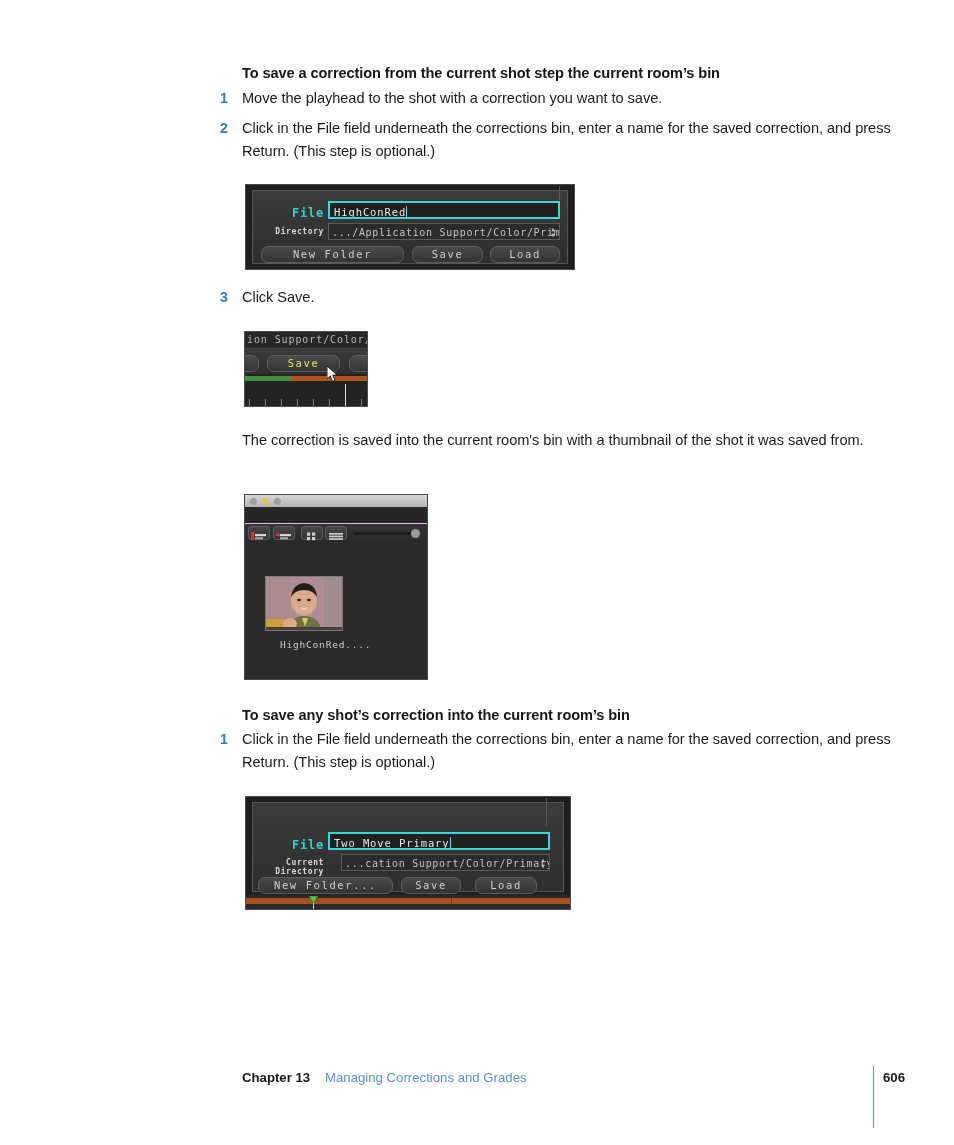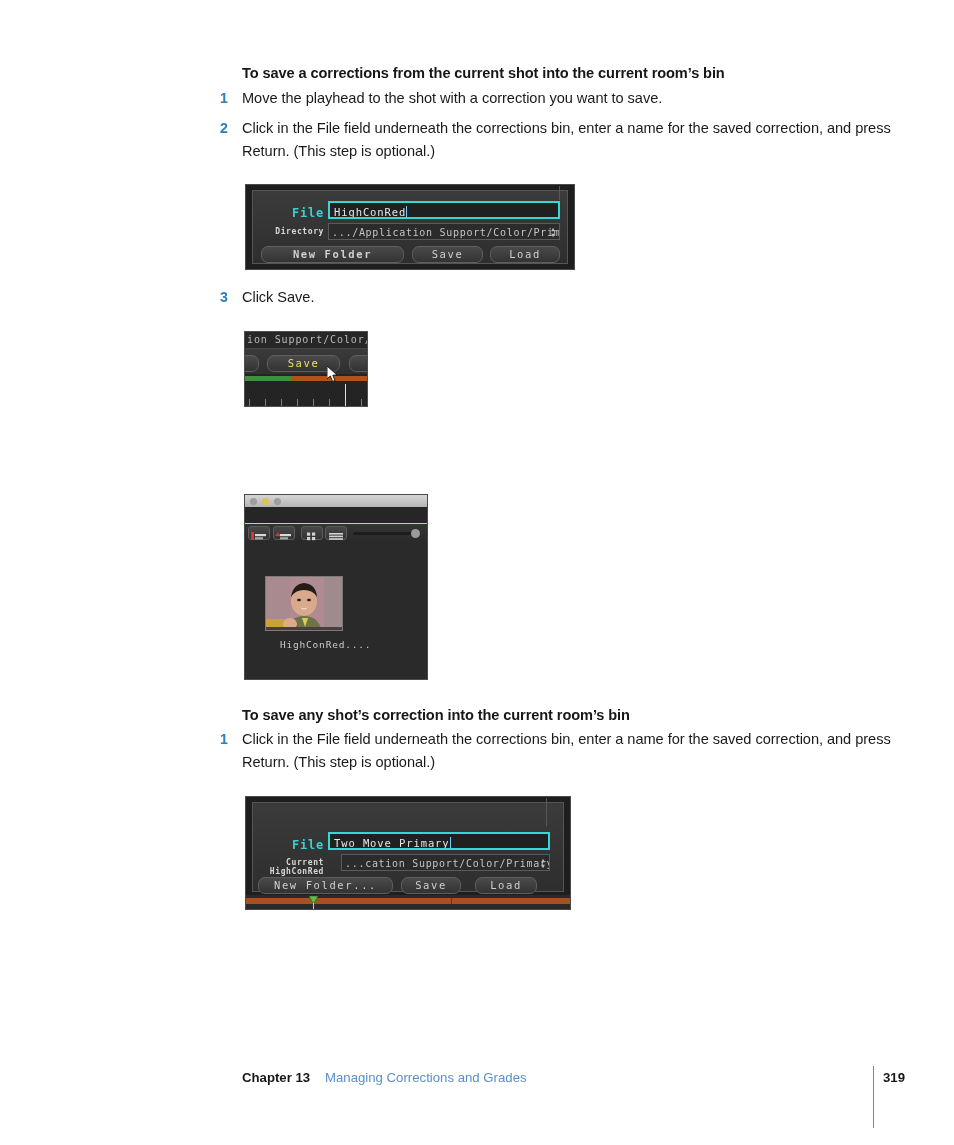--- a/index.html
+++ b/index.html
@@ -287,21 +287,21 @@
   .tl4-bar { position: absolute; left: 0; right: 0; top: 3px; height: 6px; background: #a8511f; }
   .tl4-div { position: absolute; top: 3px; width: 1px; height: 6px; background: #6d3512; }
   .tl4-head { position: absolute; top: 1px; width: 9px; height: 8px; }
   .vdivider { position: absolute; background: #585858; }
 </style>
 </head>
 <body>
 
 <div class="page">
 
-  <div class="heading" style="top:65px;">To save a corrections from the current shot into the current room’s bin</div>
+  <div class="heading" style="top:65px;">To save a correction from the current shot step the current room’s bin</div>
 
   <div class="step" style="top:87px;">
     <div class="step-num">1</div>
     <div class="step-body">Move the playhead to the shot with a correction you want to save.</div>
   </div>
 
   <div class="step" style="top:117px;">
     <div class="step-num">2</div>
     <div class="step-body">Click in the File field underneath the corrections bin, enter a name for the saved correction, and press Return. (This step is optional.)</div>
   </div>
@@ -311,21 +311,21 @@
     <div class="vdivider" style="left:313px; top:1px; width:1px; height:14px;"></div>
 
     <div class="lbl-file" style="left:22px; top:21px; width:56px;">File</div>
     <div class="field-file" style="left:82px; top:16px; width:232px; height:18px;"><span>HighConRed</span><span class="caret"></span></div>
 
     <div class="lbl-dir" style="left:10px; top:42px; width:68px;">Directory</div>
     <div class="field-dir" style="left:82px; top:38px; width:232px; height:17px;"><span>.../Application Support/Color/Primary/</span>
       <span class="spin">▲<br>▼</span>
     </div>
 
-    <div class="btn" style="left:15px; top:61px; width:143px; height:17px;font-weight:bold;">New Folder</div>
+    <div class="btn" style="left:15px; top:61px; width:143px; height:17px;">New Folder</div>
     <div class="btn" style="left:166px; top:61px; width:71px; height:17px;">Save</div>
     <div class="btn" style="left:244px; top:61px; width:70px; height:17px;">Load</div>
   </div>
 
   <div class="step" style="top:286px;">
     <div class="step-num">3</div>
     <div class="step-body">Click Save.</div>
   </div>
 
   <div class="uiimg crop2" style="left:244px; top:331px; width:124px; height:76px;">
@@ -351,20 +351,21 @@
         <span class="tl-tick" style="left:116px;"></span>
         <span class="tl-head" style="left:100px;"></span>
       </div>
     </div>
 
     <svg class="cursor-arrow" style="left:82px; top:34px;" viewBox="0 0 12 18">
       <polygon points="0,0 0,13 3.3,10 5.6,15.4 8,14.4 5.8,9.2 10,9" fill="#ffffff" stroke="#111" stroke-width="0.9"></polygon>
     </svg>
   </div>
 
+  <div class="para" style="top:429px;">The correction is saved into the current room's bin with a thumbnail of the shot it was saved from.</div>
 
   <div class="uiimg binpanel" style="left:244px; top:494px; width:184px; height:186px;">
 
     <div class="bin-titlebar">
       <span class="dot" style="left:5px; background:#9e9e9e;"></span>
       <span class="dot" style="left:17px; background:#d9c457;"></span>
       <span class="dot" style="left:29px; background:#9e9e9e;"></span>
     </div>
 
     <div class="bin-tabs">
@@ -436,21 +437,21 @@
     <div class="step-body">Click in the File field underneath the corrections bin, enter a name for the saved correction, and press Return. (This step is optional.)</div>
   </div>
 
   <div class="uiimg dlg" style="left:245px; top:796px; width:326px; height:114px;">
     <div class="dlg-inner" style="bottom:17px;"></div>
     <div class="vdivider" style="left:300px; top:1px; width:1px; height:28px;"></div>
 
     <div class="lbl-file" style="left:22px; top:41px; width:56px;">File</div>
     <div class="field-file" style="left:82px; top:35px; width:222px; height:18px;"><span>Two Move Primary</span><span class="caret"></span></div>
 
-    <div class="lbl-dir" style="left:2px; top:61px; width:76px;">Current HighConRed</div>
+    <div class="lbl-dir" style="left:2px; top:61px; width:76px;">Current Directory</div>
     <div class="field-dir" style="left:95px; top:57px; width:209px; height:17px;"><span>...cation Support/Color/Primary/</span>
       <span class="spin">▲<br>▼</span>
     </div>
 
     <div class="btn" style="left:12px; top:80px; width:135px; height:17px;">New Folder...</div>
     <div class="btn" style="left:155px; top:80px; width:60px; height:17px;">Save</div>
     <div class="btn" style="left:229px; top:80px; width:62px; height:17px;">Load</div>
 
     <div class="tl4">
       <div class="tl4-bar"></div>
@@ -459,16 +460,16 @@
         <polygon points="0,0 9,0 4.5,8" fill="#55c24a" stroke="#2d6a28" stroke-width="0.7"></polygon>
       </svg>
       <div style="position:absolute;left:67px;top:8px;width:1px;height:6px;background:#cfcfcf;"></div>
     </div>
   </div>
 
   <div class="footer">
     <span class="footer-chapter">Chapter 13</span>
     <span class="footer-title">Managing Corrections and Grades</span>
     <span class="footer-rule"></span>
-    <span class="footer-page">319</span>
+    <span class="footer-page">606</span>
   </div>
 
 </div>
 
 </body></html>

